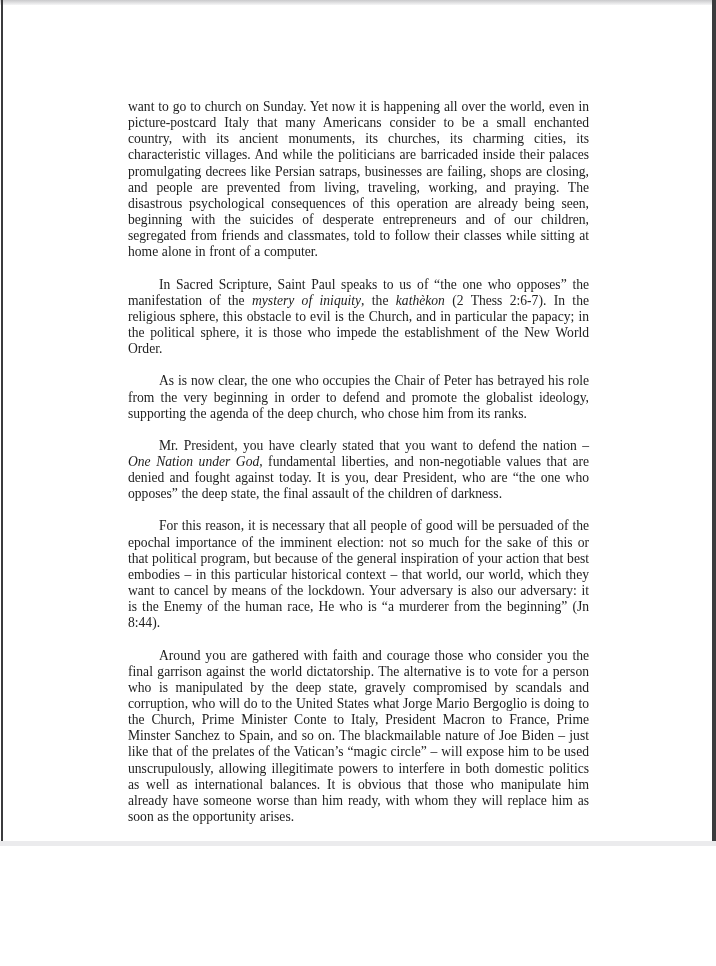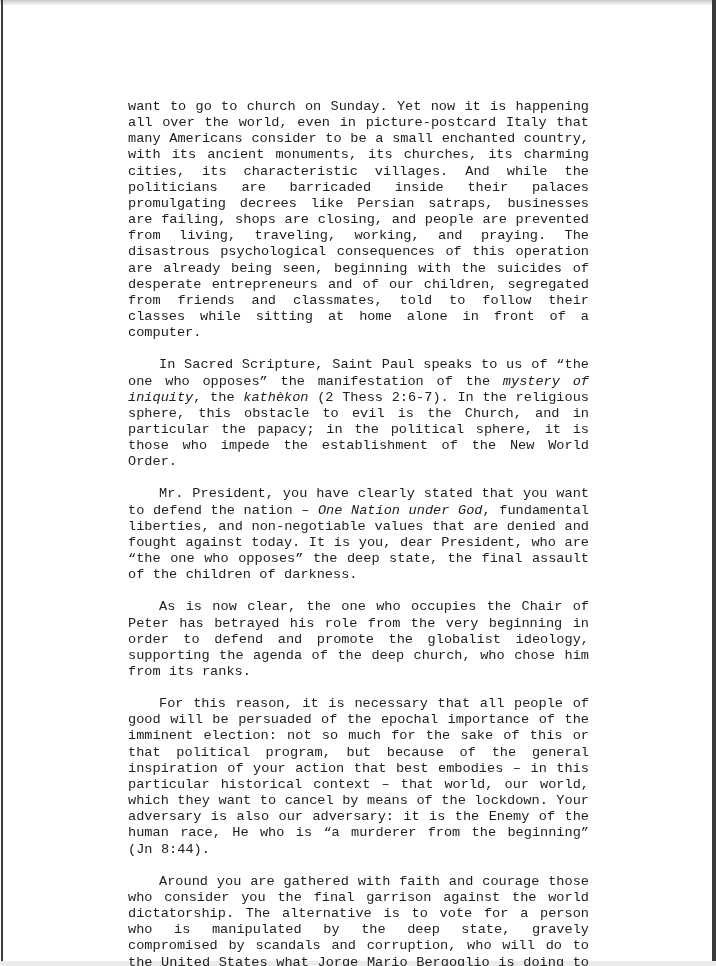--- a/index.html
+++ b/index.html
@@ -4,24 +4,23 @@
 <style>
   html, body {
     margin: 0;
     padding: 0;
     background: #ffffff;
     font-family: "Liberation Serif", "DejaVu Serif", serif;
   }
   .viewport {
     position: relative;
     width: 716px;
-    height: 966px;
+    height: 846px;
     overflow: hidden;
     background: #ffffff;
-    font-family: Liberation Mono, monospace;
   }
   .page {
     position: absolute;
     inset: 0;
     background: #ffffff;
   }
   .edge-left {
     position: absolute;
     left: 1px; top: 0;
     width: 2px; height: 966px;
@@ -75,19 +74,19 @@
 
 <div class="viewport">
   <div class="page">
     <div class="edge-top"></div>
     <div class="edge-left"></div>
     <div class="edge-right"></div>
     <div class="edge-bottom"></div>
     <div class="text-block">
         <p><span>want to go to church on Sunday. Yet now it is happening all over the world, even in picture-postcard Italy that many Americans consider to be a small enchanted country, with its ancient monuments, its churches, its charming cities, its characteristic villages. And while the politicians are barricaded inside their palaces promulgating decrees like Persian satraps, businesses are failing, shops are closing, and people are prevented from living, traveling, working, and praying. The disastrous psychological consequences of this operation are already being seen, beginning with the suicides of desperate entrepreneurs and of our children, segregated from friends and classmates, told to follow their classes while sitting at home alone in front of a computer.</span></p>
         <p class="indent"><span>In Sacred Scripture, Saint Paul speaks to us of “the one who opposes” the manifestation of the </span><span class="italic">mystery of iniquity</span><span>, the </span><span class="italic">kathèkon</span><span> (2 Thess 2:6-7). In the religious sphere, this obstacle to evil is the Church, and in particular the papacy; in the political sphere, it is those who impede the establishment of the New World Order.</span></p>
+        <p class="indent"><span>As is now clear, the one who occupies the Chair of Peter has betrayed his role from the very beginning in order to defend and promote the globalist ideology, supporting the agenda of the deep church, who chose him from its ranks.</span></p>
         <p class="indent"><span>Mr. President, you have clearly stated that you want to defend the nation – </span><span class="italic">One Nation under God</span><span>, fundamental liberties, and non-negotiable values that are denied and fought against today. It is you, dear President, who are “the one who opposes” the deep state, the final assault of the children of darkness.</span></p>
-        <p class="indent"><span>As is now clear, the one who occupies the Chair of Peter has betrayed his role from the very beginning in order to defend and promote the globalist ideology, supporting the agenda of the deep church, who chose him from its ranks.</span></p>
         <p class="indent"><span>For this reason, it is necessary that all people of good will be persuaded of the epochal importance of the imminent election: not so much for the sake of this or that political program, but because of the general inspiration of your action that best embodies – in this particular historical context – that world, our world, which they want to cancel by means of the lockdown. Your adversary is also our adversary: it is the Enemy of the human race, He who is “a murderer from the beginning” (Jn 8:44).</span></p>
         <p class="indent"><span>Around you are gathered with faith and courage those who consider you the final garrison against the world dictatorship. The alternative is to vote for a person who is manipulated by the deep state, gravely compromised by scandals and corruption, who will do to the United States what Jorge Mario Bergoglio is doing to the Church, Prime Minister Conte to Italy, President Macron to France, Prime Minster Sanchez to Spain, and so on. The blackmailable nature of Joe Biden – just like that of the prelates of the Vatican’s “magic circle” – will expose him to be used unscrupulously, allowing illegitimate powers to interfere in both domestic politics as well as international balances. It is obvious that those who manipulate him already have someone worse than him ready, with whom they will replace him as soon as the opportunity arises.</span></p>
       </div>
   </div>
 </div>
 
 </body></html>

